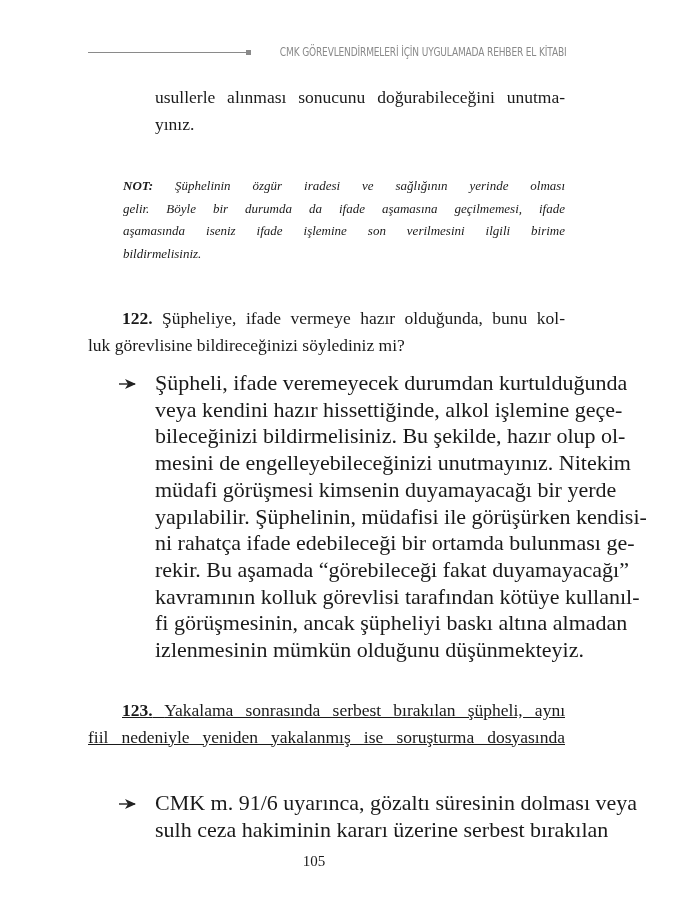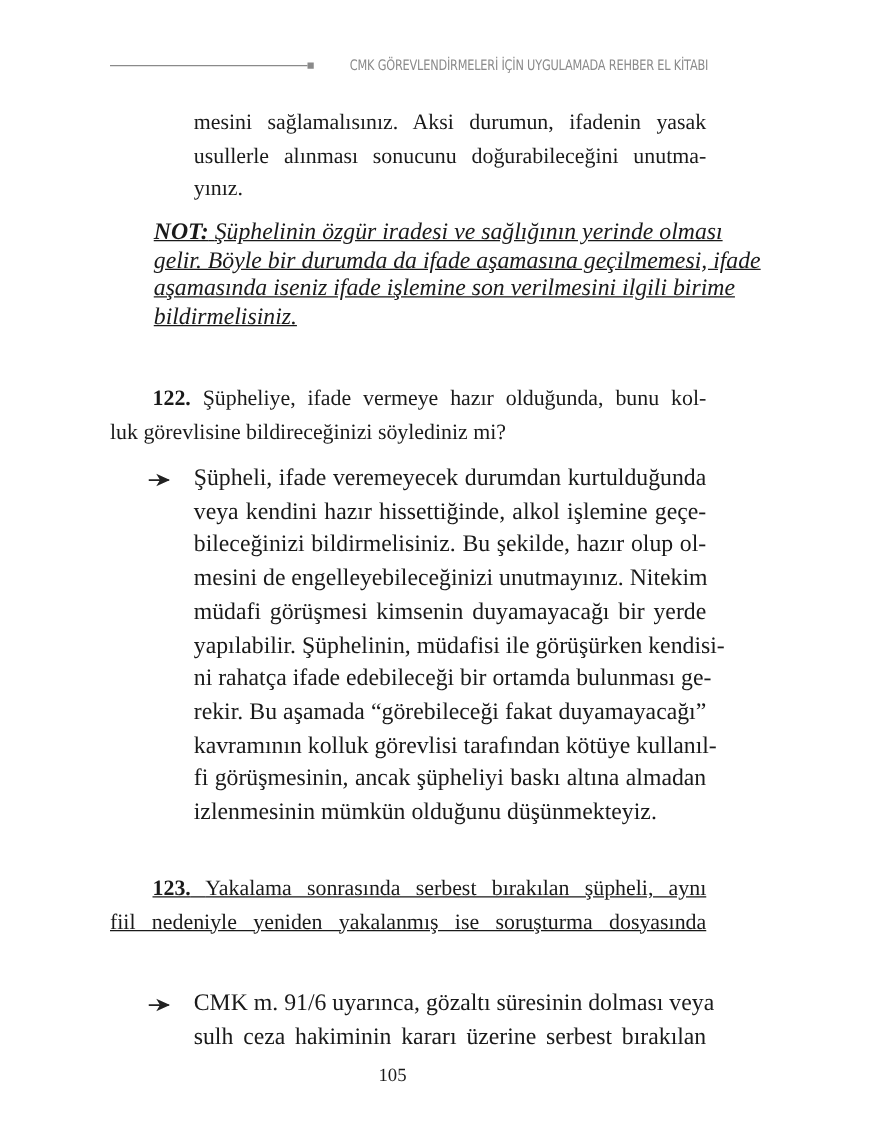--- a/index.html
+++ b/index.html
@@ -5,45 +5,44 @@
     html, body { margin: 0; padding: 0; background: #ffffff; }
     body { width: 700px; height: 917px; position: relative; overflow: hidden; font-family: "Liberation Serif", serif; color: #1a1a1a; }
     .header { position: absolute; top: 45px; left: 88px; width: 478px; height: 16px; }
     .header-line { position: absolute; left: 0; top: 7px; width: 158px; height: 1px; background: #8a8a8a; }
     .header-square { position: absolute; left: 158px; top: 5px; width: 5px; height: 5px; background: #8a8a8a; }
     .header-title { position: absolute; right: 0; top: 0; font-family: "DejaVu Sans", sans-serif; font-size: 11.6px; color: #8a8a8a; letter-spacing: -0.2px; transform: scaleX(0.78); transform-origin: right center; white-space: nowrap; }
     .para { position: absolute; font-size: 17.5px; line-height: 26.5px; text-align: justify; }
     .line { display: block; text-align: justify; text-align-last: justify; white-space: nowrap; }
     .line.last { text-align-last: left; }
     .p-cont { left: 155px; top: 84px; width: 410px; }
-    .note { left: 123px; top: 175px; width: 442px; font-style: italic; font-size: 19px; line-height: 22.7px; text-decoration: underline; }
+    .note { left: 123px; top: 175px; width: 442px; font-style: italic; font-size: 13px; line-height: 22.7px; }
     .note b { font-weight: bold; }
     .q { left: 88px; width: 477px; }
     .q .line.first { padding-left: 34px; }
     .q b { font-weight: bold; }
     .q122 { top: 305px; }
     .q123 { top: 697px; text-decoration: underline; }
     .bullet-block { position: absolute; left: 118px; width: 447px; }
     .arrow { position: absolute; left: 0; top: 7px; width: 20px; height: 14px; }
-    .bullet-text { position: absolute; left: 37px; width: 410px; font-size: 19px; line-height: 26.7px; }
+    .bullet-text { position: absolute; left: 37px; width: 410px; font-size: 22px; line-height: 26.7px; }
     .b1 { top: 370px; }
     .b2 { top: 790px; }
     .page-number { position: absolute; top: 853px; left: 0; width: 628px; text-align: center; font-size: 15px; }
   </style>
 </head>
 <body>
 
 <div class="header">
   <div class="header-line"></div>
   <div class="header-square"></div>
   <div class="header-title">CMK GÖREVLENDİRMELERİ İÇİN UYGULAMADA REHBER EL KİTABI</div>
 </div>
 
 <div class="para p-cont">
-  <span class="line">mesini sağlamalısınız. Aksi durumun, ifadenin yasak</span>
   <span class="line">usullerle alınması sonucunu doğurabileceğini unutma-</span>
   <span class="line last">yınız.</span>
 </div>
 
 <div class="para note">
   <span class="line"><b>NOT:</b> <span>Şüphelinin özgür iradesi ve sağlığının yerinde olması</span></span>
   <span class="line">gelir. Böyle bir durumda da ifade aşamasına geçilmemesi, ifade</span>
   <span class="line">aşamasında iseniz ifade işlemine son verilmesini ilgili birime</span>
   <span class="line last">bildirmelisiniz.</span>
 </div>

